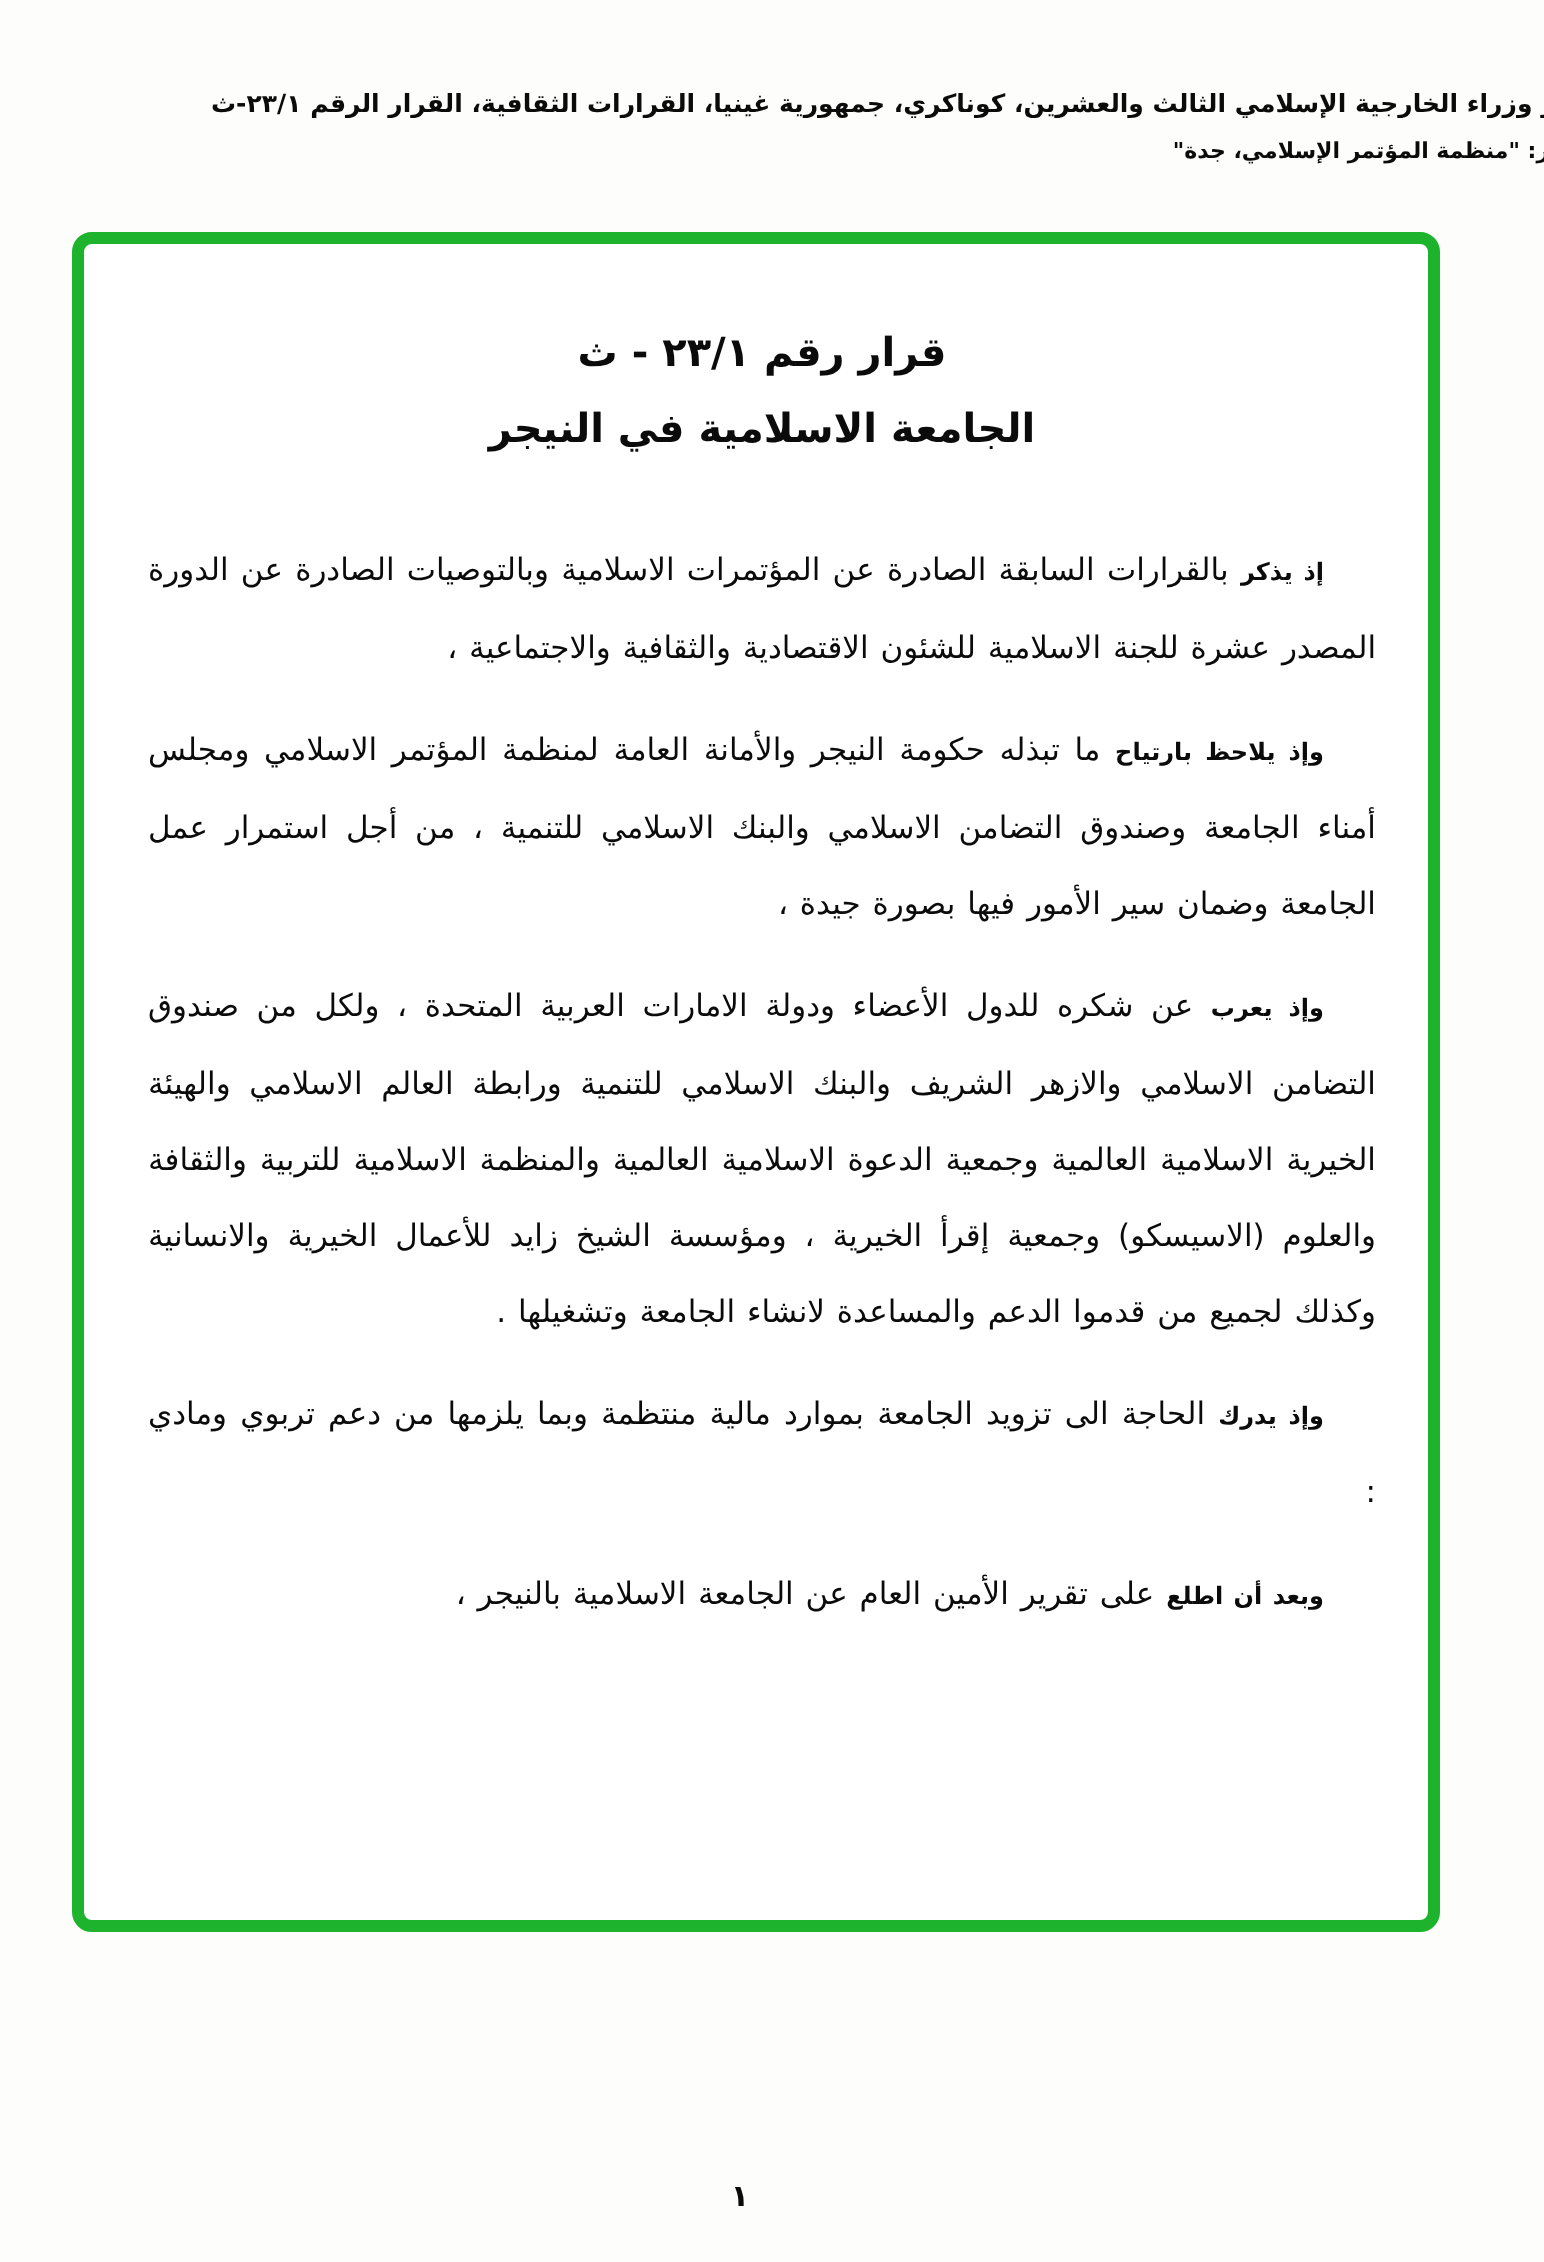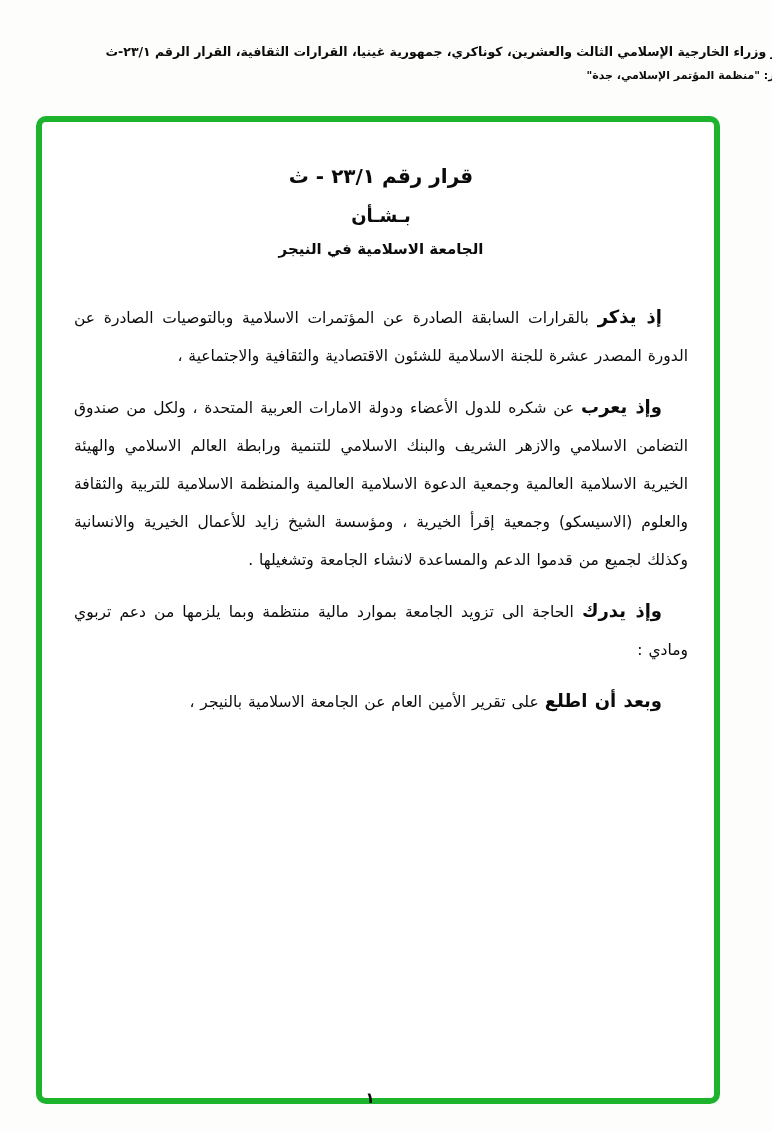--- a/index.html
+++ b/index.html
@@ -32,52 +32,52 @@
     font-weight: bold;
     margin-top: 10px;
   }
 
   
   .doc-frame {
     position: absolute;
     left: 36px;
     top: 116px;
     width: 684px;
-    height: 988px;
+    height: 850px;
     box-sizing: border-box;
     border: 6px solid #1db32c;
     border-radius: 10px;
     background: #ffffff;
   }
   .doc-inner {
     position: absolute;
     top: 0; left: 0; right: 0; bottom: 0;
     padding: 42px 26px 0 32px;
     direction: rtl;
   }
 
   
   .title-block { text-align: center; font-weight: bold; }
   .title-number   { font-size: 20px; letter-spacing: 1px; }
   .title-regarding{ font-size: 18px; margin-top: 17px; }
-  .title-subject  { font-size: 15px; margin-top: 14px; }
+  .title-subject  { font-size: 20px; margin-top: 14px; }
 
   
   .body-text { margin-top: 40px; }
   .para {
     font-size: 15.5px;
     line-height: 38px;
     text-align: justify;
     margin: 0 0 13px 0;
     text-indent: 26px;
     word-spacing: 1px;
   }
   .para .lead {
     font-weight: bold;
-    font-size: 18px;
+    font-size: 12px;
   }
 
   
   .page-number {
     position: absolute;
     top: 1089px;
     left: 0;
     width: 740px;
     text-align: center;
     font-size: 15px;
@@ -90,28 +90,28 @@
 <div class="doc-header">
   <div class="header-citation">مؤتمر وزراء الخارجية الإسلامي الثالث والعشرين، كوناكري، جمهورية غينيا، القرارات الثقافية، القرار الرقم ٢٣/١-ث</div>
   <div class="header-source">المصدر:  "منظمة المؤتمر الإسلامي، جدة"</div>
 </div>
 
 <div class="doc-frame" style="border-color: rgb(29, 179, 44);">
   <div class="doc-inner">
 
     <div class="title-block">
       <div class="title-number">قرار رقم ٢٣/١ - ث</div>
-      <div class="title-regarding">بـشـأن</div>
       <div class="title-subject">الجامعة الاسلامية في النيجر</div>
     </div>
 
     <div class="body-text">
 
       <p class="para"><b class="lead">إذ يذكر</b><span> بالقرارات السابقة الصادرة عن المؤتمرات الاسلامية وبالتوصيات الصادرة عن الدورة المصدر عشرة للجنة الاسلامية للشئون الاقتصادية والثقافية والاجتماعية ،</span></p>
 
+      <p class="para"><b class="lead">وإذ يلاحظ بارتياح</b><span> ما تبذله حكومة النيجر والأمانة العامة لمنظمة المؤتمر الاسلامي ومجلس أمناء الجامعة وصندوق التضامن الاسلامي والبنك الاسلامي للتنمية ، من أجل استمرار عمل الجامعة وضمان سير الأمور فيها بصورة جيدة ،</span></p>
 
       <p class="para"><b class="lead">وإذ يعرب</b><span> عن شكره للدول الأعضاء ودولة الامارات العربية المتحدة ، ولكل من صندوق التضامن الاسلامي والازهر الشريف والبنك الاسلامي للتنمية ورابطة العالم الاسلامي والهيئة الخيرية الاسلامية العالمية وجمعية الدعوة الاسلامية العالمية والمنظمة الاسلامية للتربية والثقافة والعلوم (الاسيسكو) وجمعية إقرأ الخيرية ، ومؤسسة الشيخ زايد للأعمال الخيرية والانسانية وكذلك لجميع من قدموا الدعم والمساعدة لانشاء الجامعة وتشغيلها .</span></p>
 
       <p class="para"><b class="lead">وإذ يدرك</b><span> الحاجة الى تزويد الجامعة بموارد مالية منتظمة وبما يلزمها من دعم تربوي ومادي :</span></p>
 
       <p class="para"><b class="lead">وبعد أن اطلع</b><span> على تقرير الأمين العام عن الجامعة الاسلامية بالنيجر ،</span></p>
     </div>
 
   </div>
 </div>

